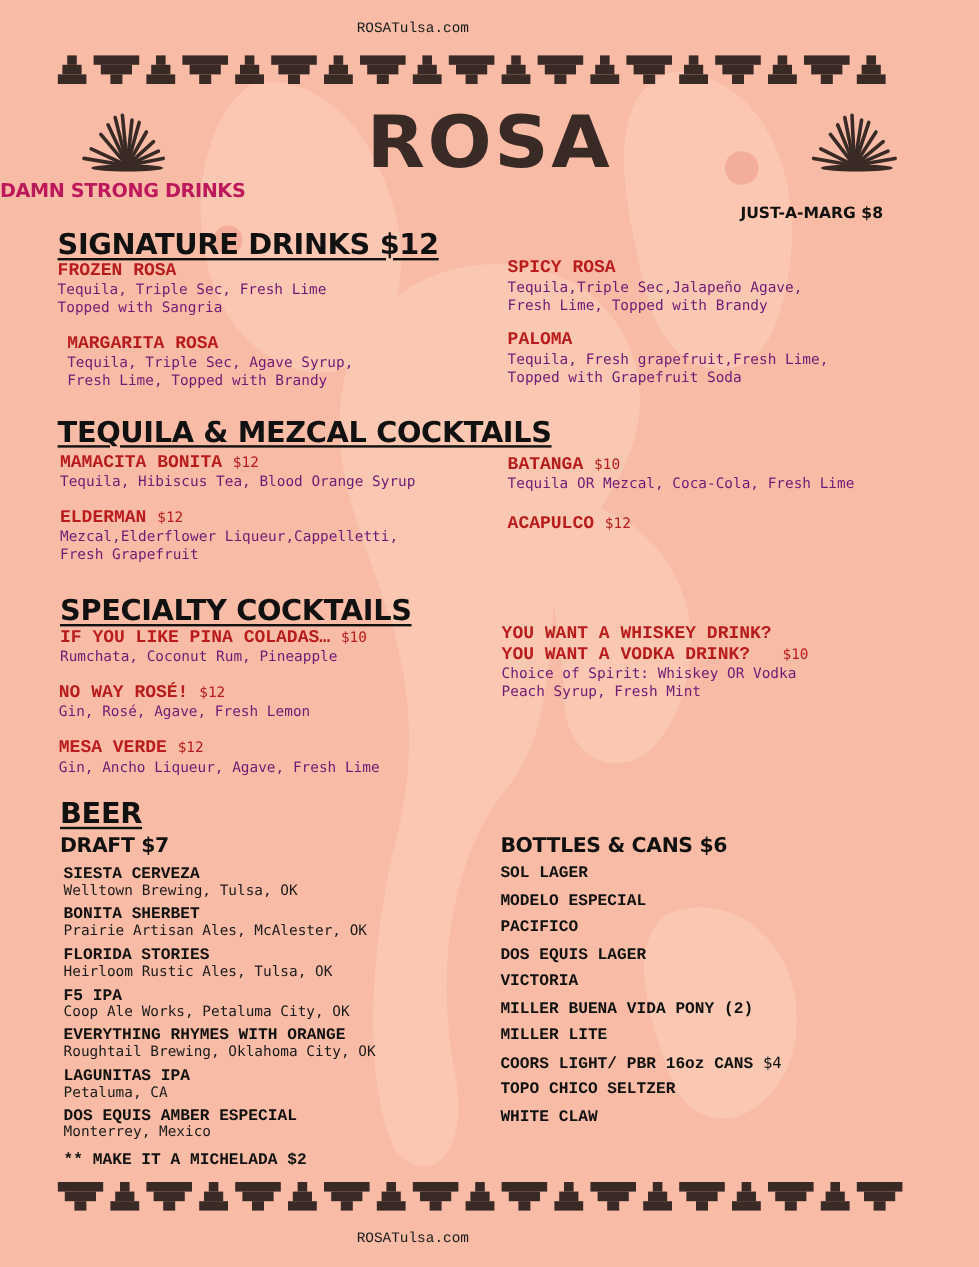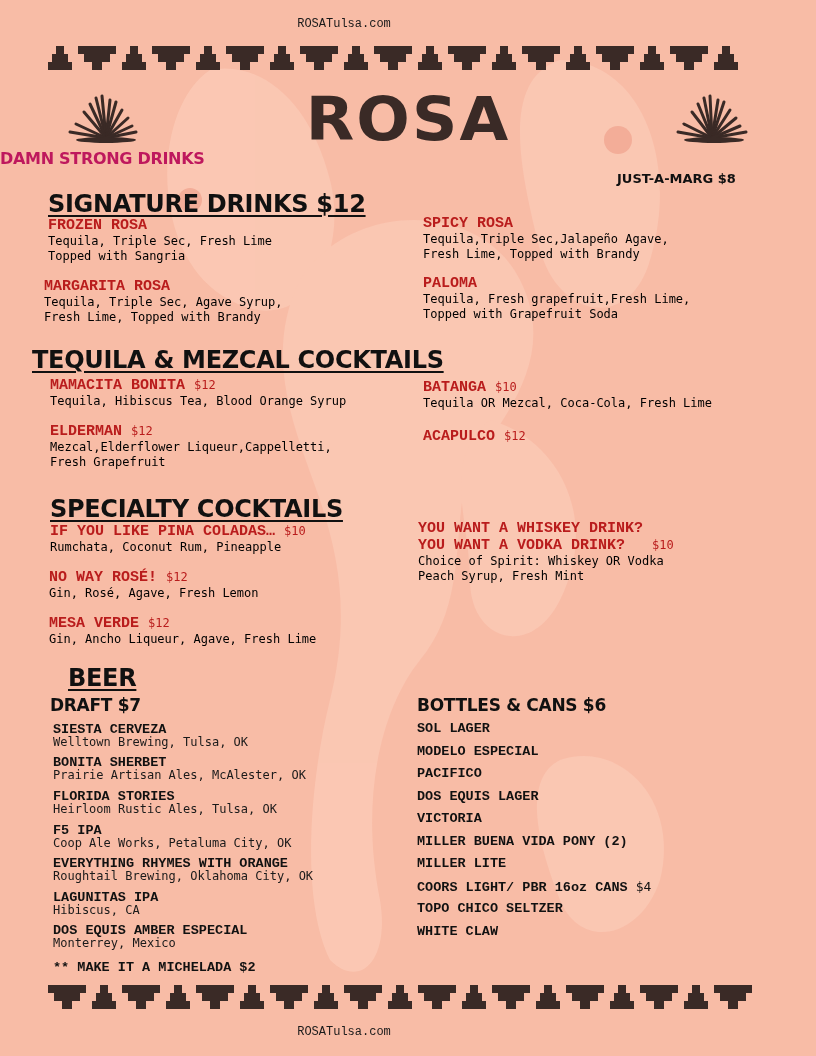--- a/index.html
+++ b/index.html
@@ -28,21 +28,21 @@
   .marg { left:617px; top:171px; font-family:"DejaVu Sans", sans-serif; font-weight:bold; font-size:13px; color:#111; }
   .h {
     font-family:"DejaVu Sans", sans-serif; font-weight:bold; font-size:24px;
     text-decoration:underline; text-decoration-thickness:2px; text-underline-offset:3px;
     color:#111; letter-spacing:-0.3px; white-space:nowrap;
   }
   .sub { font-family:"DejaVu Sans", sans-serif; font-weight:bold; font-size:17px; color:#111; letter-spacing:-0.3px; }
   .item { position:absolute; }
   .iname { font-family:"Liberation Mono", monospace; font-weight:bold; font-size:15px; line-height:16px; color:#b91c1c; white-space:nowrap; }
   .iprice { font-family:"DejaVu Sans Mono", monospace; font-weight:normal; font-size:12px; }
-  .idesc { font-family:"DejaVu Sans Mono", monospace; font-size:12px; line-height:14.5px; color:#000000; white-space:pre; }
+  .idesc { font-family:"DejaVu Sans Mono", monospace; font-size:12px; line-height:14.5px; color:#701a75; white-space:pre; }
   .bname { font-family:"Liberation Mono", monospace; font-weight:bold; font-size:13.5px; line-height:12px; color:#111; white-space:nowrap; }
   .bdesc { font-family:"DejaVu Sans Mono", monospace; font-size:12px; line-height:13px; color:#1a1a1a; white-space:nowrap; }
   .bottle { font-family:"Liberation Mono", monospace; font-weight:bold; font-size:13.5px; color:#111; white-space:nowrap; position:absolute; left:417px; }
 </style>
 </head>
 <body>
 
 <svg class="wm" viewBox="0 0 816 1056">
   <g fill="#fbc9b5" opacity="0.85">
     <path d="M210 70 C150 110 150 260 230 300 C300 340 350 260 330 180 C310 100 260 60 210 70 Z"></path>
@@ -133,37 +133,37 @@
 <div class="abs rosa">ROSA</div>
 <div class="abs tagline">DAMN STRONG DRINKS</div>
 <div class="abs marg">JUST-A-MARG $8</div>
 
 <div class="abs h" style="left:48px;top:190px;">SIGNATURE DRINKS  $12</div>
 <div class="item" style="left:48px;top:218px">
   <div class="iname">FROZEN ROSA</div>
   <div class="idesc">Tequila, Triple Sec, Fresh Lime
 Topped with Sangria</div>
 </div>
-<div class="item" style="left:44px;top:279px">
+<div class="item" style="left:56px;top:279px">
   <div class="iname">MARGARITA ROSA</div>
   <div class="idesc">Tequila, Triple Sec, Agave Syrup,
 Fresh Lime, Topped with Brandy</div>
 </div>
 <div class="item" style="left:423px;top:216px">
   <div class="iname">SPICY ROSA</div>
   <div class="idesc">Tequila,Triple Sec,Jalapeño Agave,
 Fresh Lime, Topped with Brandy</div>
 </div>
 <div class="item" style="left:423px;top:276px">
   <div class="iname">PALOMA</div>
   <div class="idesc">Tequila, Fresh grapefruit,Fresh Lime,
 Topped with Grapefruit Soda</div>
 </div>
 
-<div class="abs h" style="left:32px;top:346px;">TEQUILA &amp; MEZCAL COCKTAILS</div>
+<div class="abs h" style="left:48px;top:346px;">TEQUILA &amp; MEZCAL COCKTAILS</div>
 <div class="item" style="left:50px;top:377px">
   <div class="iname"><span>MAMACITA BONITA</span> <span class="iprice">$12</span></div>
   <div class="idesc">Tequila, Hibiscus Tea, Blood Orange Syrup</div>
 </div>
 <div class="item" style="left:50px;top:423px">
   <div class="iname"><span>ELDERMAN</span> <span class="iprice">$12</span></div>
   <div class="idesc">Mezcal,Elderflower Liqueur,Cappelletti,
 Fresh Grapefruit</div>
 </div>
 <div class="item" style="left:423px;top:379px">
@@ -187,21 +187,21 @@
   <div class="iname"><span>MESA VERDE</span> <span class="iprice">$12</span></div>
   <div class="idesc">Gin, Ancho Liqueur, Agave, Fresh Lime</div>
 </div>
 <div class="item" style="left:418px;top:521px">
   <div class="iname">YOU WANT A WHISKEY DRINK?</div>
   <div class="iname"><span>YOU WANT A VODKA DRINK?</span>&nbsp;&nbsp;&nbsp;<span class="iprice">$10</span></div>
   <div class="idesc">Choice of Spirit: Whiskey OR Vodka
 Peach Syrup, Fresh Mint</div>
 </div>
 
-<div class="abs h" style="left:50px;top:664px;margin-left:18px;">BEER</div>
+<div class="abs h" style="left:50px;top:664px;">BEER</div>
 <div class="abs sub" style="left:50px;top:695px;">DRAFT $7</div>
 <div class="abs sub" style="left:417px;top:695px;">BOTTLES &amp; CANS $6</div>
 
 <div class="item" style="left:53px;top:724px">
   <div class="bname">SIESTA CERVEZA</div>
   <div class="bdesc">Welltown Brewing, Tulsa, OK</div>
 </div>
 <div class="item" style="left:53px;top:757px">
   <div class="bname">BONITA SHERBET</div>
   <div class="bdesc">Prairie Artisan Ales, McAlester, OK</div>
@@ -213,21 +213,21 @@
 <div class="item" style="left:53px;top:825px">
   <div class="bname">F5 IPA</div>
   <div class="bdesc">Coop Ale Works, Petaluma City, OK</div>
 </div>
 <div class="item" style="left:53px;top:858px">
   <div class="bname">EVERYTHING RHYMES WITH ORANGE</div>
   <div class="bdesc">Roughtail Brewing, Oklahoma City, OK</div>
 </div>
 <div class="item" style="left:53px;top:892px">
   <div class="bname">LAGUNITAS IPA</div>
-  <div class="bdesc">Hibiscus, CA</div>
+  <div class="bdesc">Petaluma, CA</div>
 </div>
 <div class="item" style="left:53px;top:925px">
   <div class="bname">DOS EQUIS AMBER ESPECIAL</div>
   <div class="bdesc">Monterrey, Mexico</div>
 </div>
 <div class="abs bname" style="left:53px;top:960px;font-size:13.5px;line-height:16px">** MAKE IT A MICHELADA $2</div>
 
 <div class="bottle" style="top:721px">SOL LAGER</div>
 <div class="bottle" style="top:744px">MODELO ESPECIAL</div>
 <div class="bottle" style="top:766px">PACIFICO</div>

